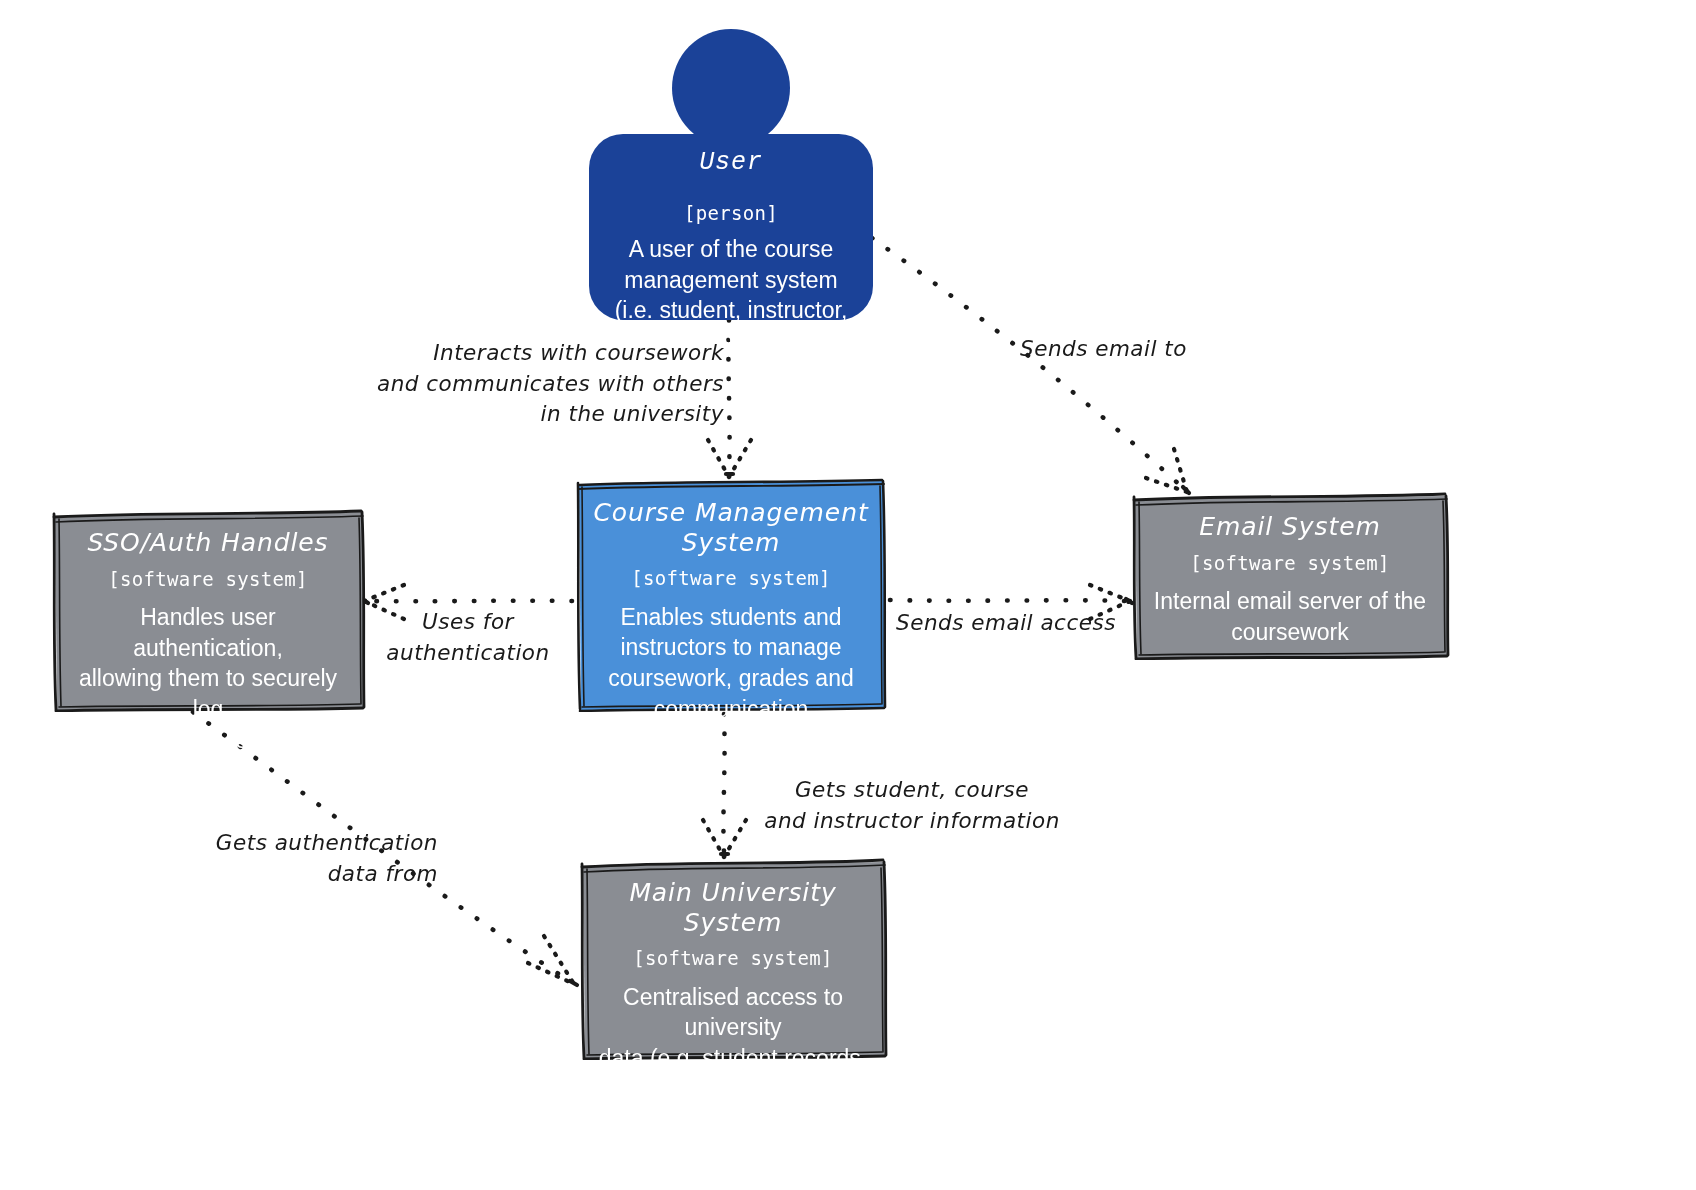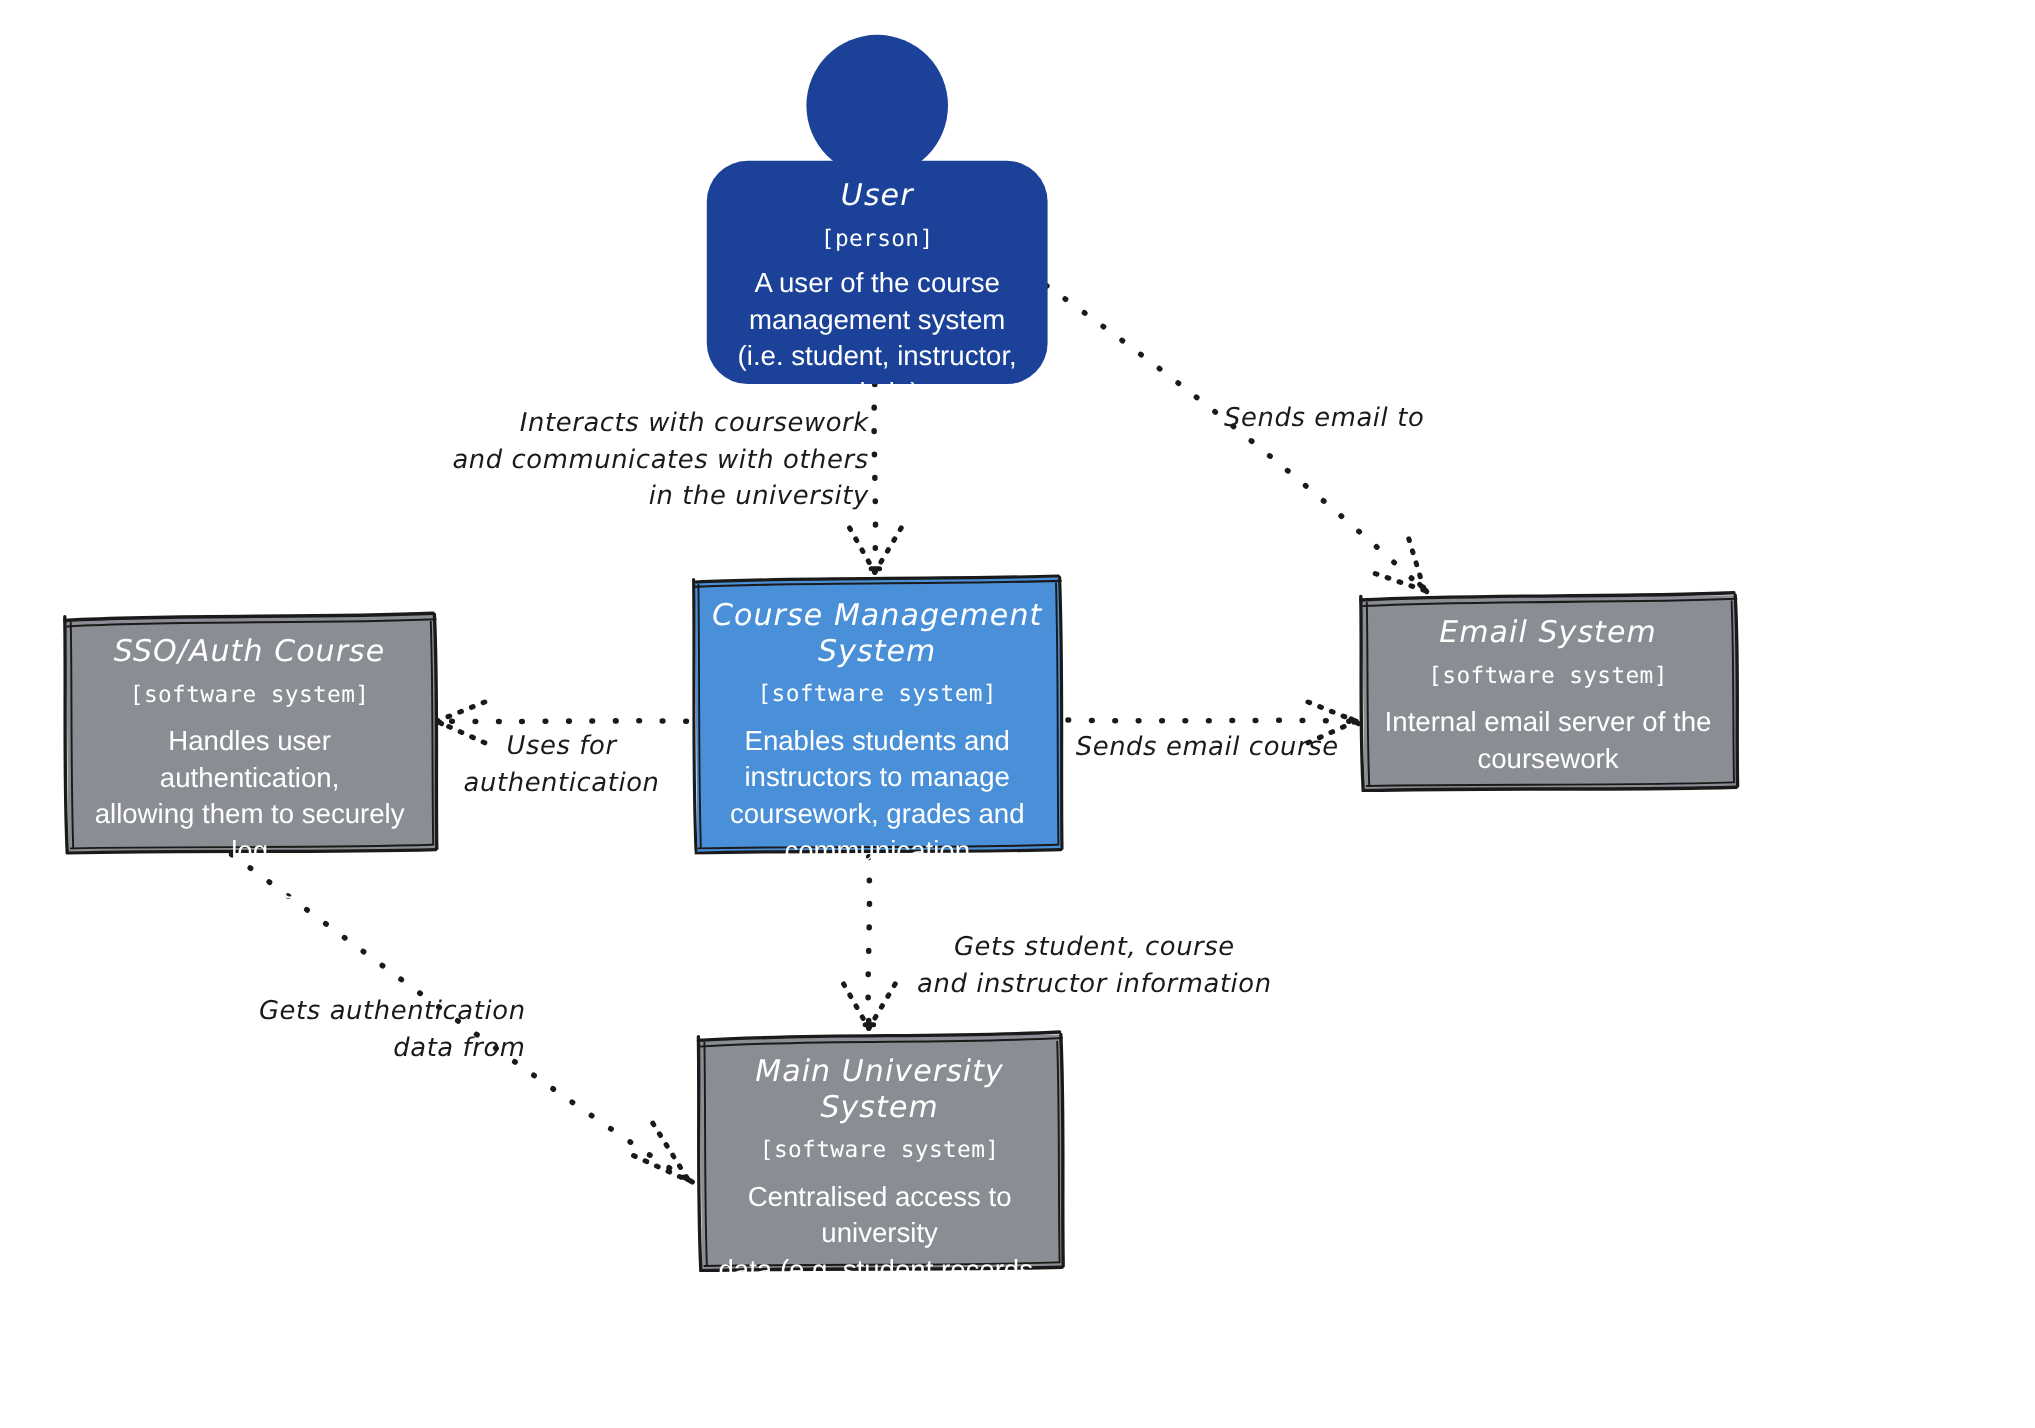--- a/index.html
+++ b/index.html
@@ -102,21 +102,21 @@
     color: #ffffff;
     letter-spacing: 0.3px;
   }
   .n-desc {
     font-family: "Liberation Sans", sans-serif;
     font-size: 23px;
     line-height: 1.33;
     margin: 0;
     color: #ffffff;
   }
-  .node-person .n-title { margin-bottom: 10px; }
+  .node-person .n-title { margin-bottom: 24px; font-family: Liberation Mono, monospace; }
   .node-person .n-type  { margin-bottom: 10px; }
 
   
   .edge-label {
     position: absolute;
     font-family: "DejaVu Sans", sans-serif;
     font-style: italic;
     font-size: 21.5px;
     line-height: 1.42;
     color: #1a1a1a;
@@ -243,21 +243,21 @@
       <path d="M 6 14 C 104 9 212 12 313 8" fill="none" stroke="#1a1a1a" stroke-width="1.7" stroke-linecap="round"></path>
       <path d="M 312 4 C 315 70 313 140 314 199" fill="none" stroke="#1a1a1a" stroke-width="2.8" stroke-linecap="round"></path>
       <path d="M 309 10 C 311 72 310 138 311 196" fill="none" stroke="#1a1a1a" stroke-width="1.6" stroke-linecap="round"></path>
       <path d="M 313 200 C 210 203 105 200 6 203" fill="none" stroke="#1a1a1a" stroke-width="2.8" stroke-linecap="round"></path>
       <path d="M 310 196 C 208 199 103 197 9 199" fill="none" stroke="#1a1a1a" stroke-width="1.6" stroke-linecap="round"></path>
       <path d="M 6 202 C 3 136 5 70 4 6" fill="none" stroke="#1a1a1a" stroke-width="2.8" stroke-linecap="round"></path>
       <path d="M 11 198 C 9 134 10 68 9 11" fill="none" stroke="#1a1a1a" stroke-width="1.6" stroke-linecap="round"></path>
     </svg>
     <div class="box">
       <div class="box-content">
-        <div class="n-title">SSO/Auth Course</div>
+        <div class="n-title">SSO/Auth Handles</div>
         <div class="n-type">[software system]</div>
         <div class="n-desc" style="white-space:pre-line;">Handles user authentication,
 allowing them to securely log
 into university systems.</div>
       </div>
     </div>
   </div>
 
   <div class="node node-system" style="left:1130px; top:492px; width:320px; height:168px;">
     <svg class="box-fill" viewBox="0 0 320 168" preserveAspectRatio="none">
@@ -306,21 +306,21 @@
 
   <div class="edge-label" style="left:334px; top:338px; width:390px; text-align:right;">Interacts with coursework
 and communicates with others
 in the university</div>
 
   <div class="edge-label" style="left:1020px; top:334px; width:230px; text-align:left;">Sends email to</div>
 
   <div class="edge-label" style="left:368px; top:607px; width:200px; text-align:center;">Uses for
 authentication</div>
 
-  <div class="edge-label" style="left:888px; top:608px; width:236px; text-align:center;">Sends email course</div>
+  <div class="edge-label" style="left:888px; top:608px; width:236px; text-align:center;">Sends email access</div>
 
   <div class="edge-label" style="left:742px; top:755px; width:340px; text-align:center;margin-top:20px;">Gets student, course
 and instructor information</div>
 
   <div class="edge-label" style="left:148px; top:828px; width:290px; text-align:right;">Gets authentication
 data from</div>
 
 </div>
 
 </body></html>

